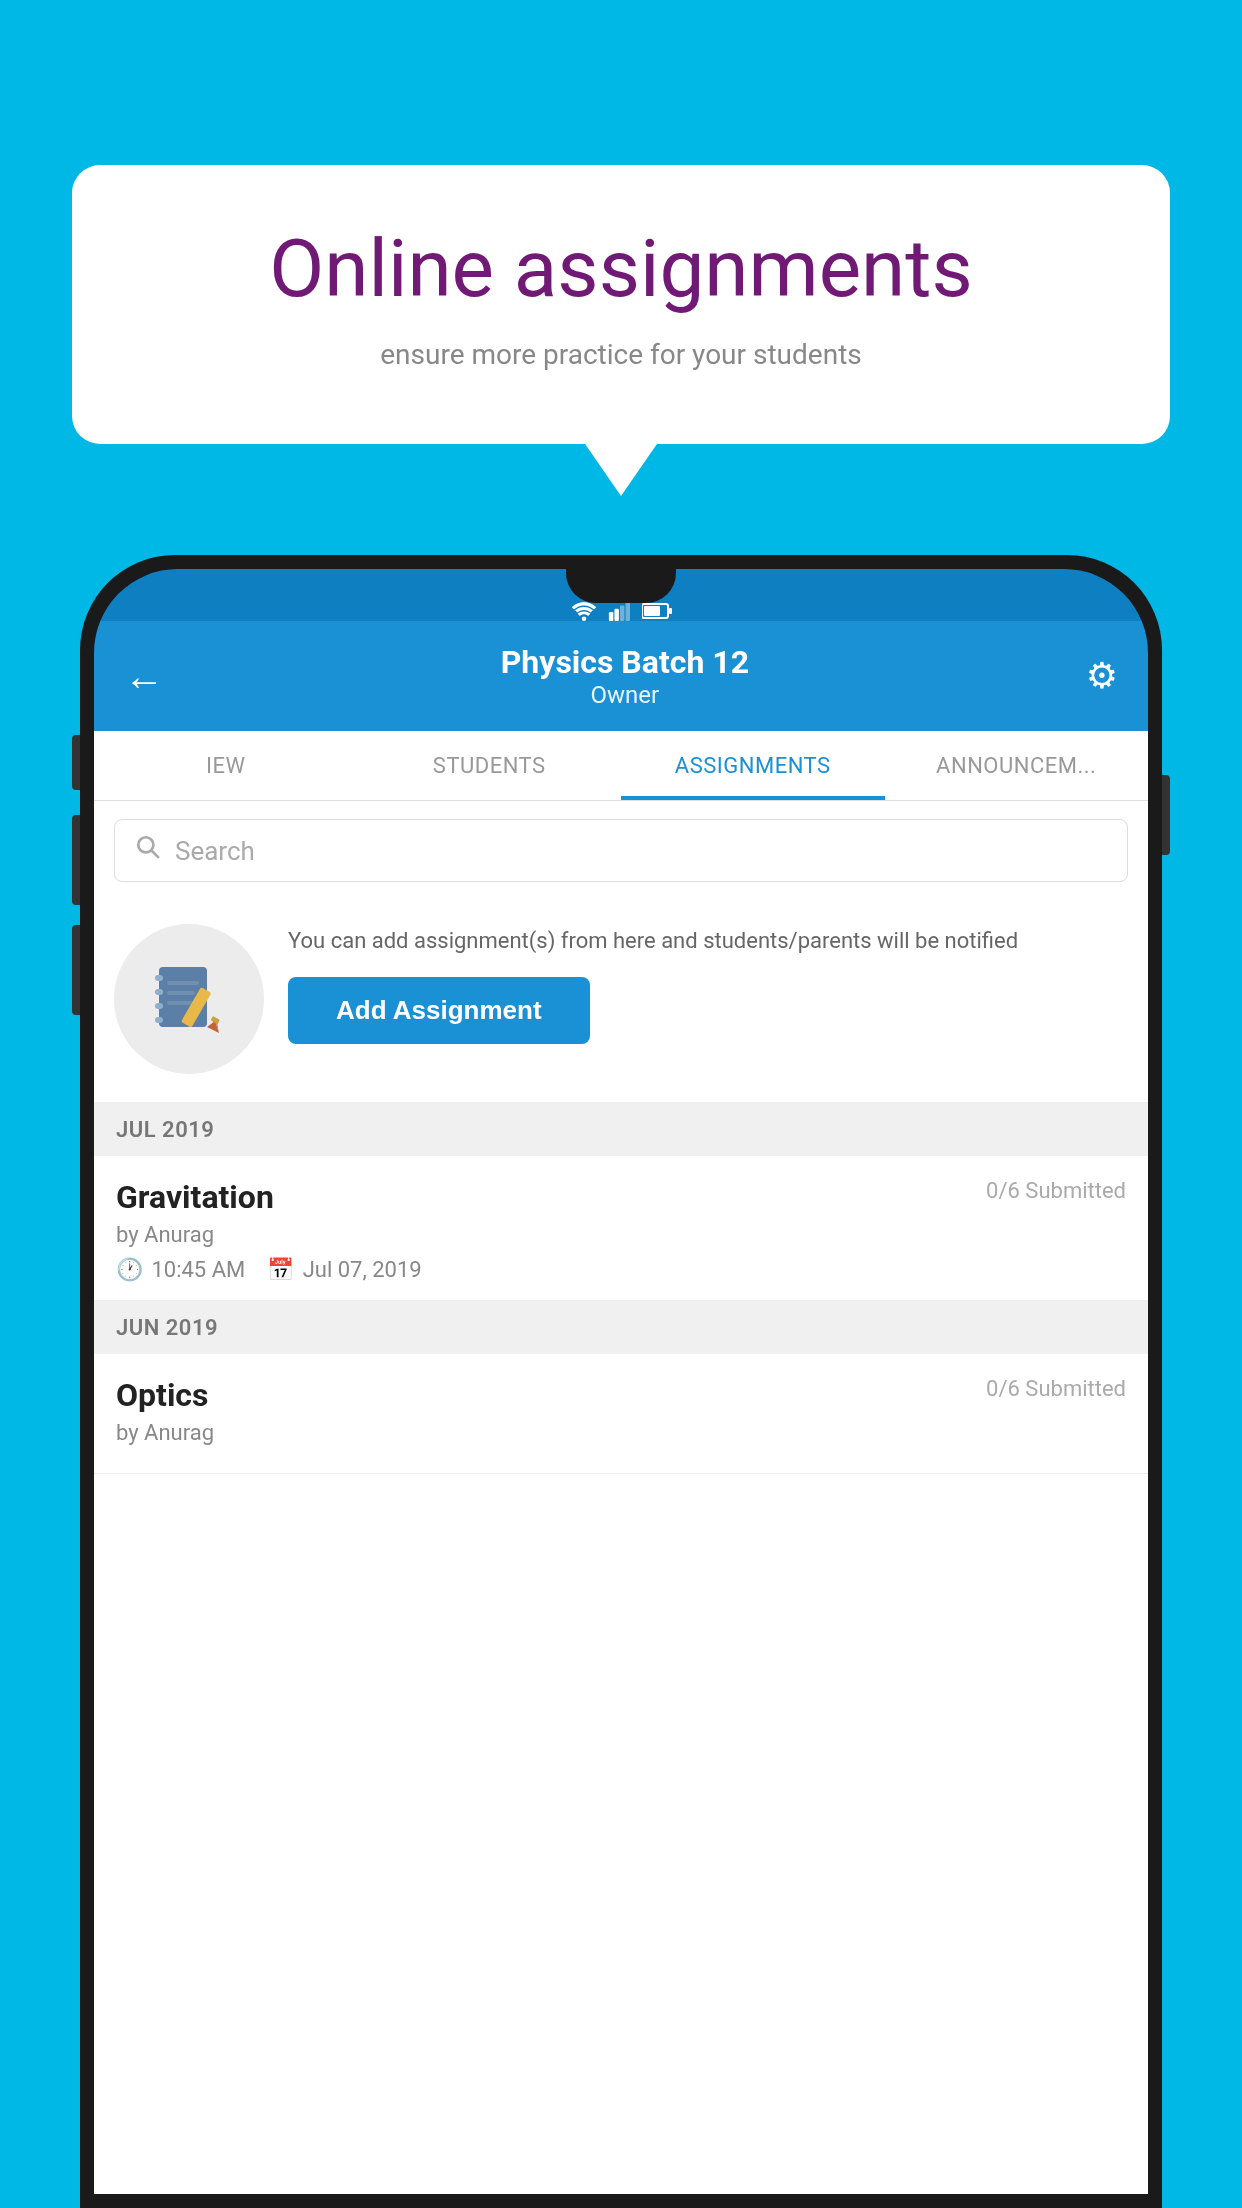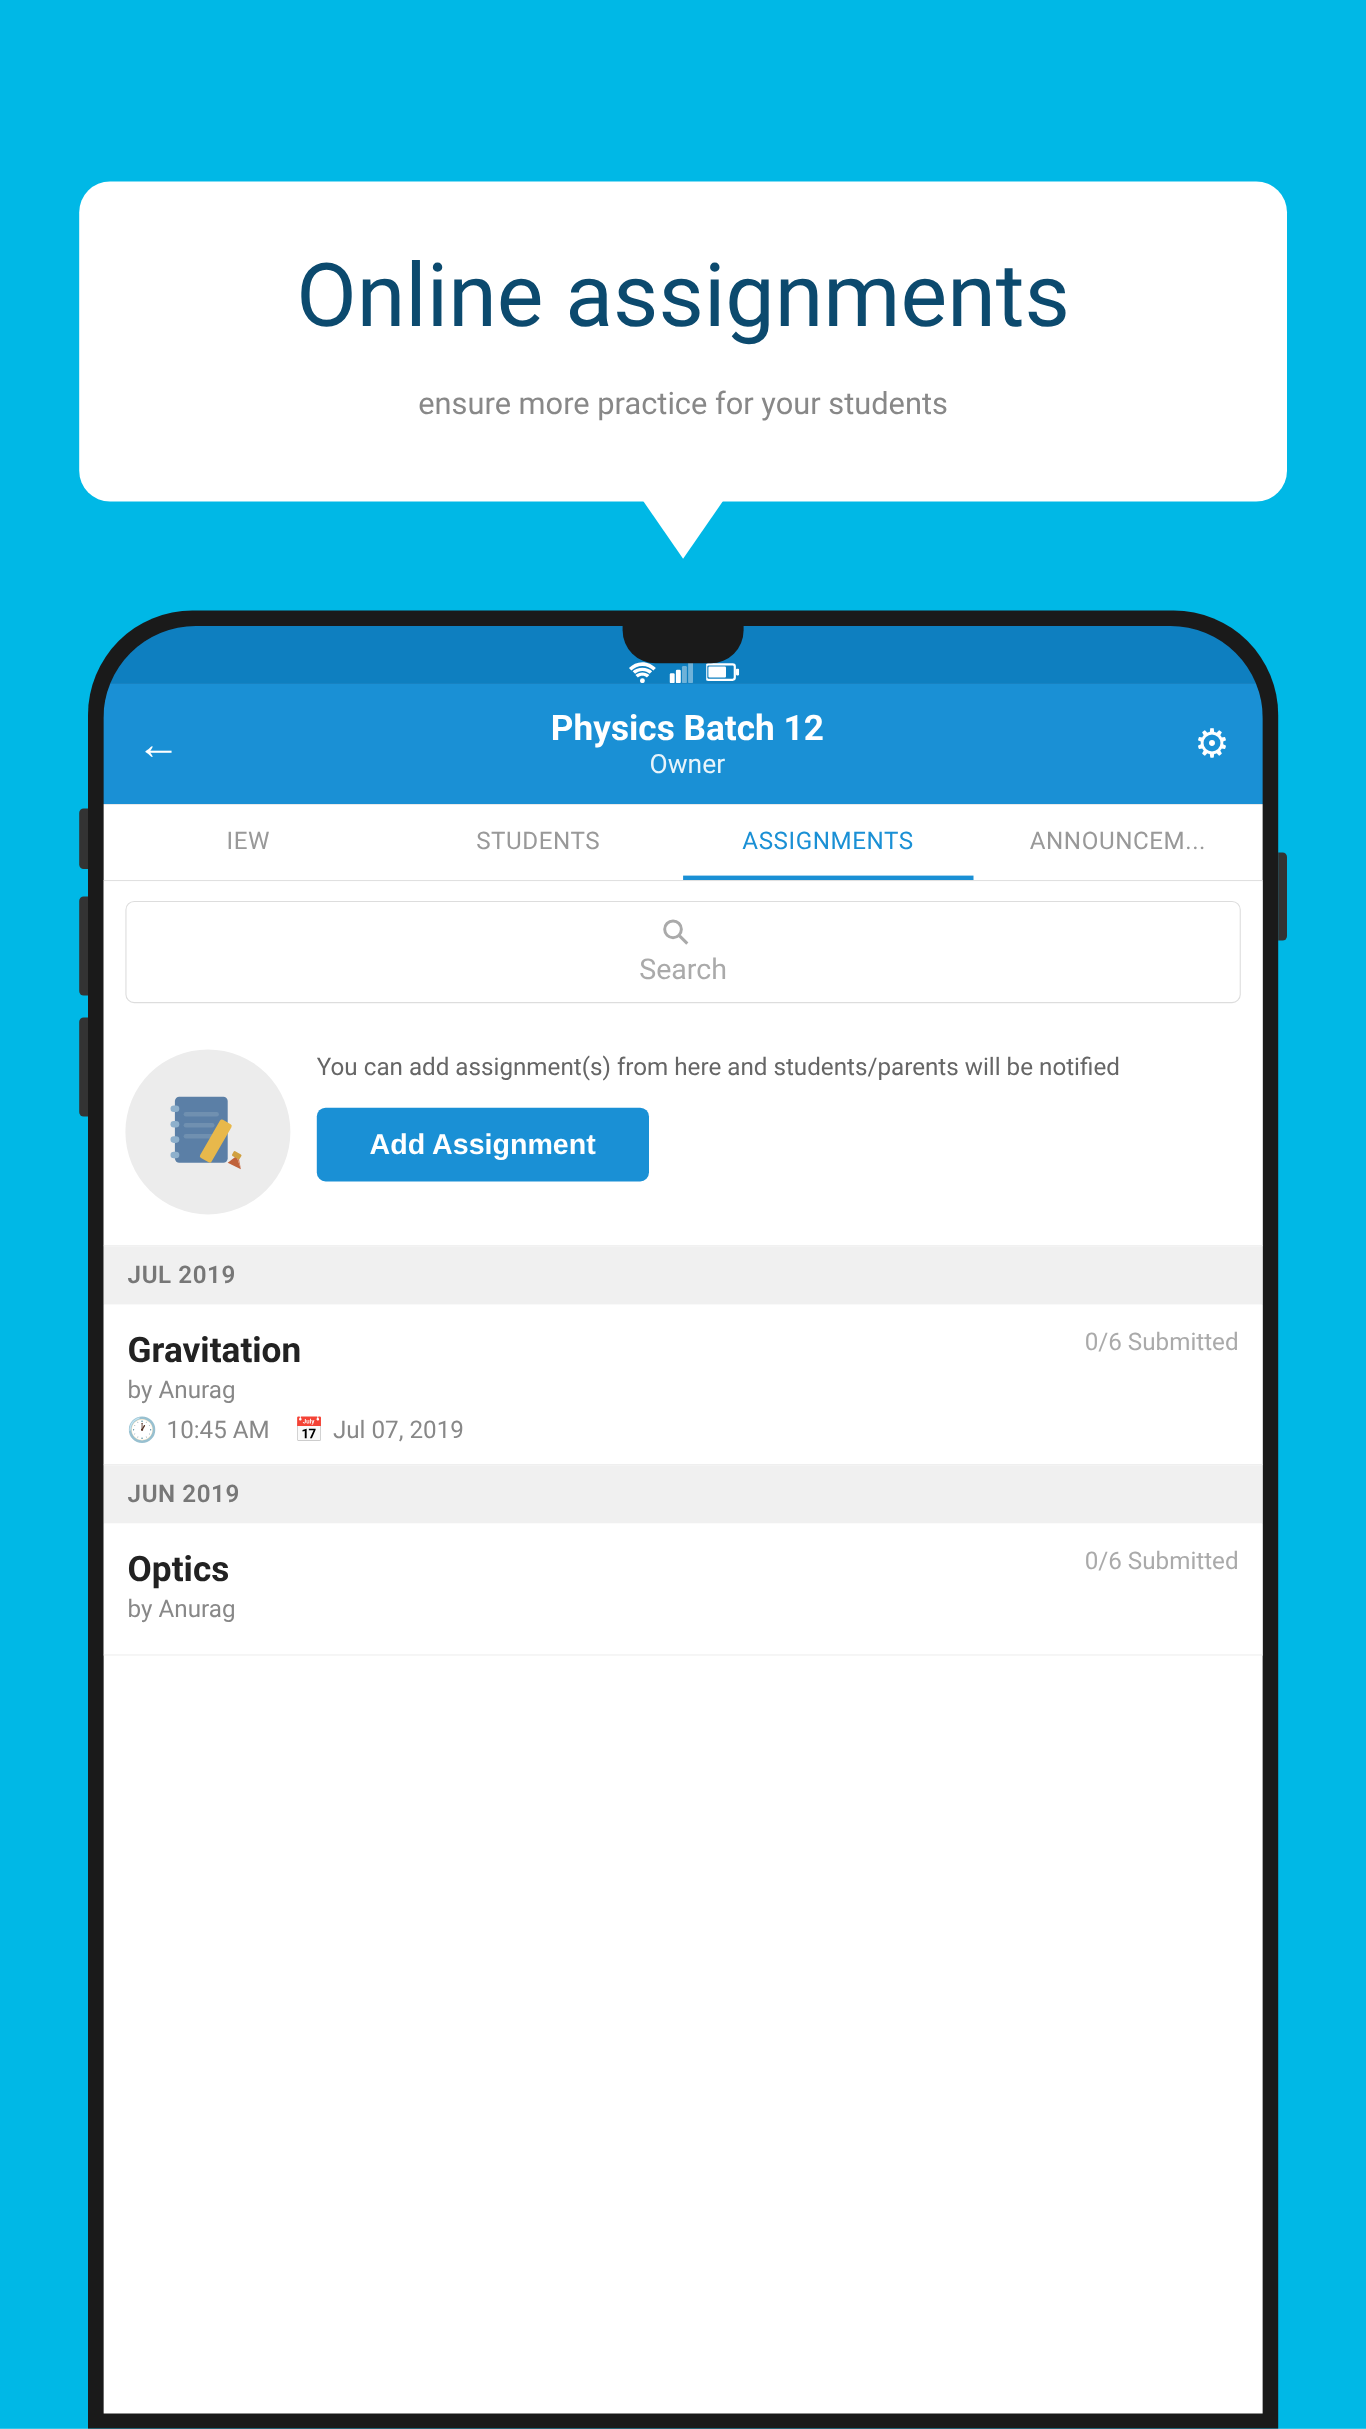--- a/index.html
+++ b/index.html
@@ -33,24 +33,24 @@
       transform: translateX(-50%);
       width: 0;
       height: 0;
       border-left: 38px solid transparent;
       border-right: 38px solid transparent;
       border-top: 55px solid white;
     }
     .speech-bubble-title {
       font-size: 80px;
       font-weight: 400;
-      color: #0c4a6e;
+      color: #701a75;
       text-align: center;
       line-height: 1.1;
-      margin-bottom: 34px;
+      margin-bottom: 22px;
     }
     .speech-bubble-subtitle {
       font-size: 28px;
       color: #888;
       text-align: center;
       font-weight: 400;
       line-height: 1.4;
     }
 
     
@@ -177,21 +177,20 @@
       padding: 18px 20px;
       background: white;
     }
     .search-bar {
       display: flex;
       align-items: center;
       border: 1.5px solid #ddd;
       border-radius: 8px;
       padding: 14px 20px;
       background: white;
-      flex-direction: column;
     }
     .search-icon-wrap {
       color: #999;
       font-size: 28px;
       margin-right: 14px;
     }
     .search-placeholder {
       color: #aaa;
       font-size: 26px;
     }

